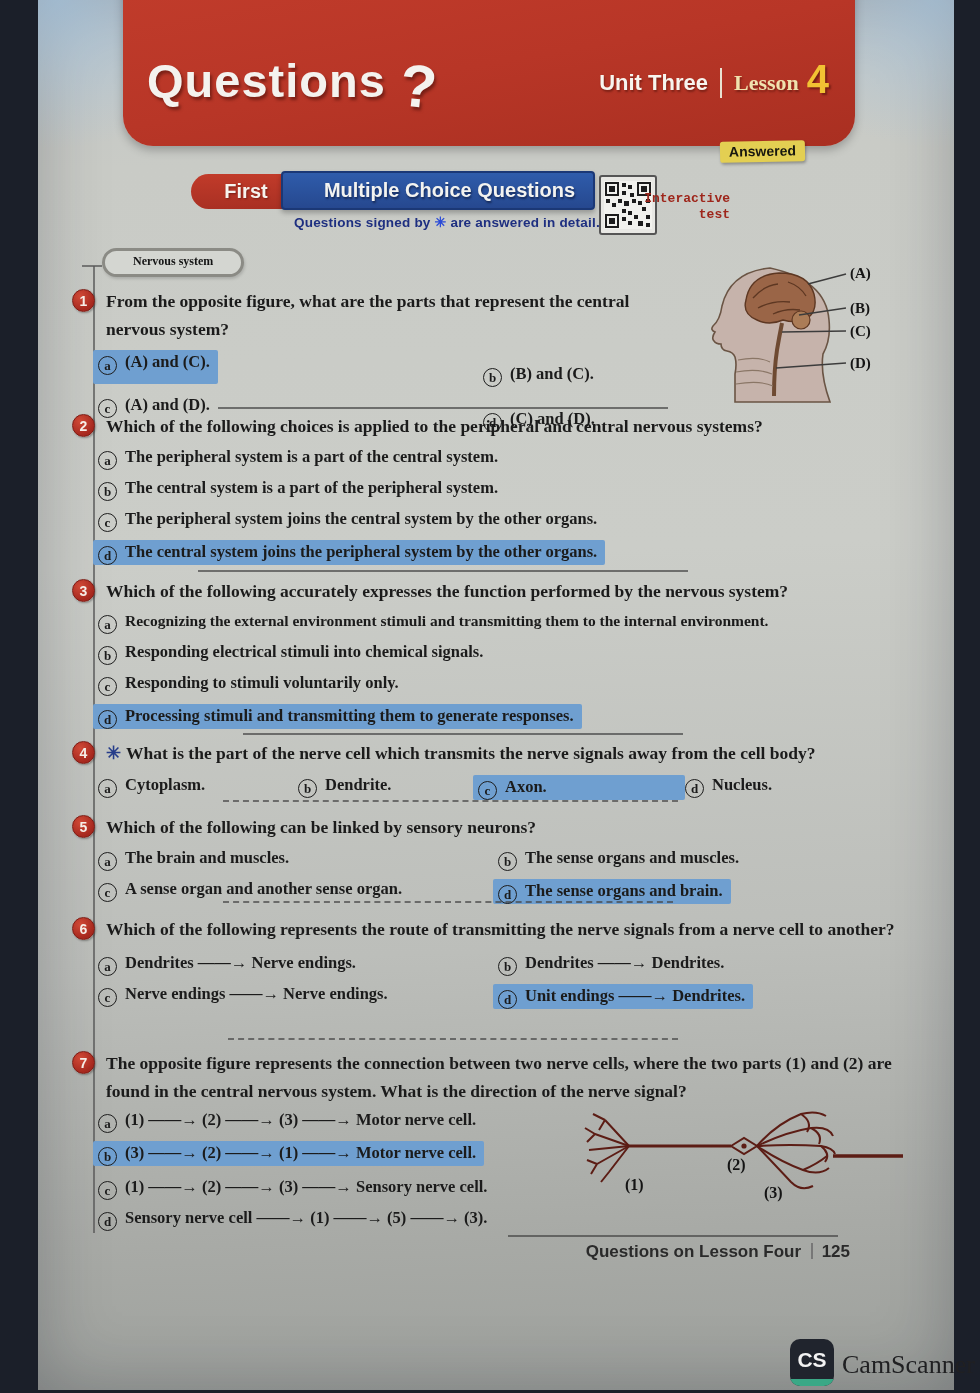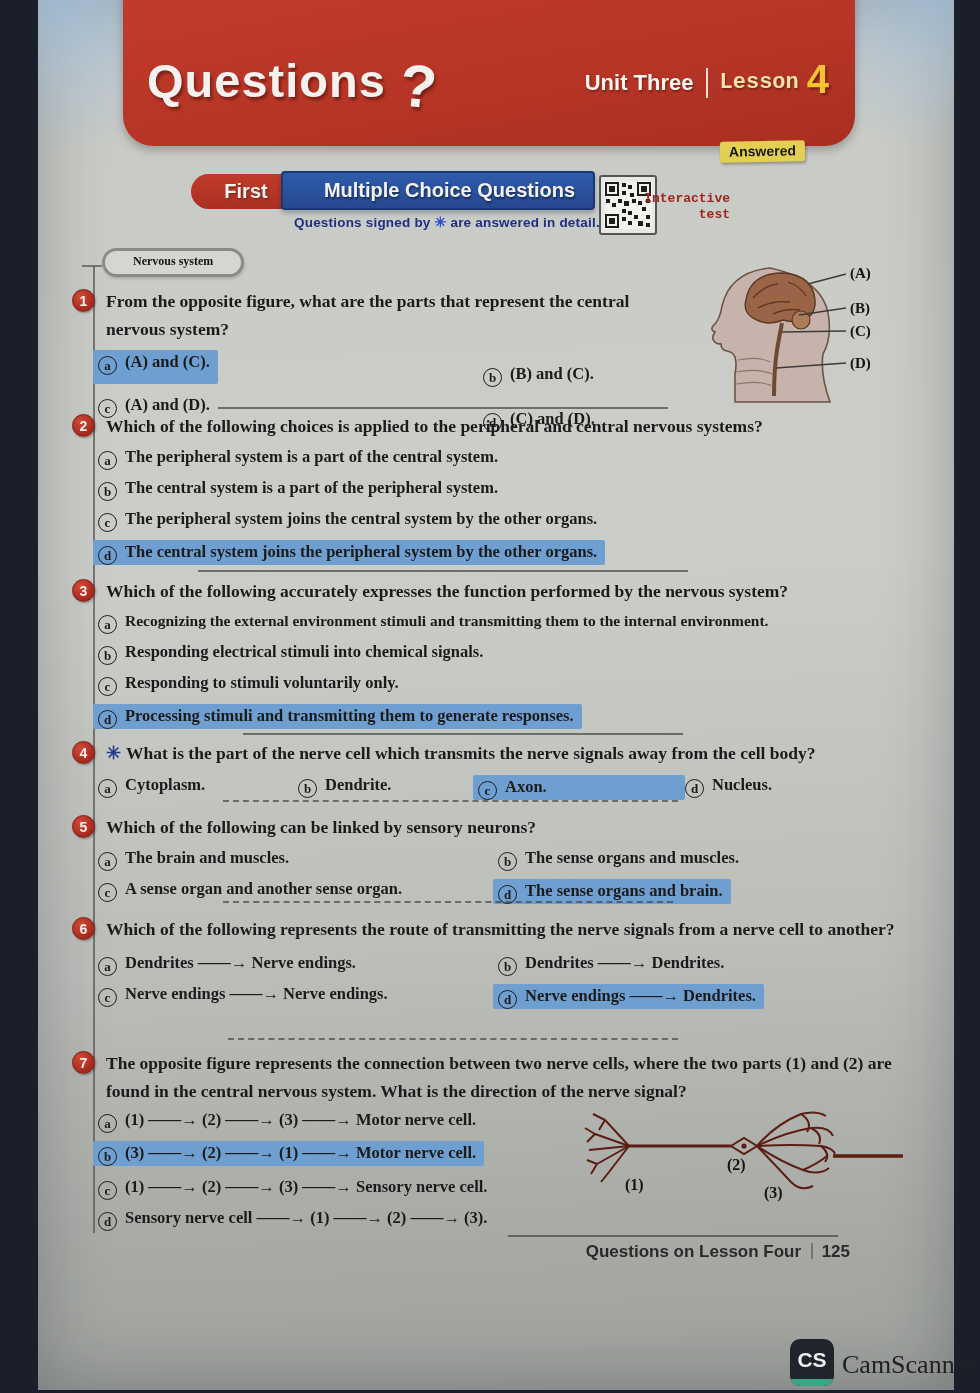--- a/index.html
+++ b/index.html
@@ -29,21 +29,21 @@
     font-family:"Liberation Sans",sans-serif; font-weight:700; font-size:47px; color:#f4f2ee;
     letter-spacing:1px; text-shadow:2px 3px 3px rgba(60,10,5,.5);
   }
   .qmark {
     font-family:"Liberation Sans",sans-serif; font-weight:700; font-size:60px; color:#f4f2ee;
     margin-left:14px; text-shadow:2px 3px 3px rgba(60,10,5,.5); transform:translateY(6px) rotate(6deg);
   }
   .unit-row { display:flex; align-items:center; margin-left:auto; transform:translateY(2px); }
   .unit { font-family:"Liberation Sans",sans-serif; font-weight:700; font-size:22px; color:#f7f5ef; text-shadow:1px 2px 2px rgba(60,10,5,.45); }
   .unit-div { width:2px; height:30px; background:#e9e2d2; margin:0 12px; }
-  .lesson { font-family:Liberation Mono, monospace; font-weight:700; font-size:22px; color:#f0e2ae; text-shadow:1px 2px 2px rgba(60,10,5,.45); }
+  .lesson { font-family:Liberation Serif, serif; font-weight:700; font-size:22px; color:#f0e2ae; text-shadow:1px 2px 2px rgba(60,10,5,.45); }
   .lesson-num { font-family:"Liberation Sans",sans-serif; font-weight:700; font-size:40px; color:#f2c233; margin-left:8px; text-shadow:2px 2px 2px rgba(60,10,5,.5); transform:translateY(-3px); }
 
   .answered {
     position:absolute; left:682px; top:141px; background:#e3cf52; color:#17170f;
     font-family:"Liberation Sans",sans-serif; font-weight:700; font-size:14px;
     padding:2px 9px 3px; border-radius:3px; transform:rotate(-1.2deg); box-shadow:1px 2px 3px rgba(0,0,0,.3);
   }
 
   .first-tab {
     position:absolute; left:153px; top:174px; width:110px; height:35px;
@@ -361,21 +361,21 @@
         <div class="choice">
             <span class="cl">b</span>
             <span>Dendrites ——→ Dendrites.</span>
           </div>
         <div class="choice">
             <span class="cl">c</span>
             <span>Nerve endings ——→ Nerve endings.</span>
           </div>
         <div class="choice hl">
             <span class="cl">d</span>
-            <span>Nerve endings ——→ Dendrites.</span>
+            <span>Unit endings ——→ Dendrites.</span>
           </div>
       </div>
     </div>
 
     <div class="sep dash" style="left:190px; top:1038px; width:450px;"></div>
 
     <div class="qblock" style="top:1049px;">
       <div class="qnum">7</div>
       <div class="qtext" style="width:795px;">The opposite figure represents the connection between two nerve cells, where the two parts (1) and (2) are found in the central nervous system. What is the direction of the nerve signal?</div>
       <div class="choices" style="margin-top:5px;">
@@ -386,21 +386,21 @@
         <div class="choice hl">
             <span class="cl">b</span>
             <span>(3) ——→ (2) ——→ (1) ——→ Motor nerve cell.</span>
           </div>
         <div class="choice">
             <span class="cl">c</span>
             <span>(1) ——→ (2) ——→ (3) ——→ Sensory nerve cell.</span>
           </div>
         <div class="choice">
             <span class="cl">d</span>
-            <span>Sensory nerve cell ——→ (1) ——→ (2) ——→ (3).</span>
+            <span>Sensory nerve cell ——→ (1) ——→ (5) ——→ (3).</span>
           </div>
       </div>
     </div>
 
     <div class="fig-neuron">
       <svg viewBox="0 0 330 110" width="330" height="110">
         <g fill="none" stroke="#5c1d15" stroke-width="2">
           <path d="M48,42 L24,16 M24,16 L12,10 M24,16 L18,26"></path>
           <path d="M48,42 L14,30 M14,30 L4,24 M14,30 L6,38"></path>
           <path d="M48,42 L8,46"></path>

